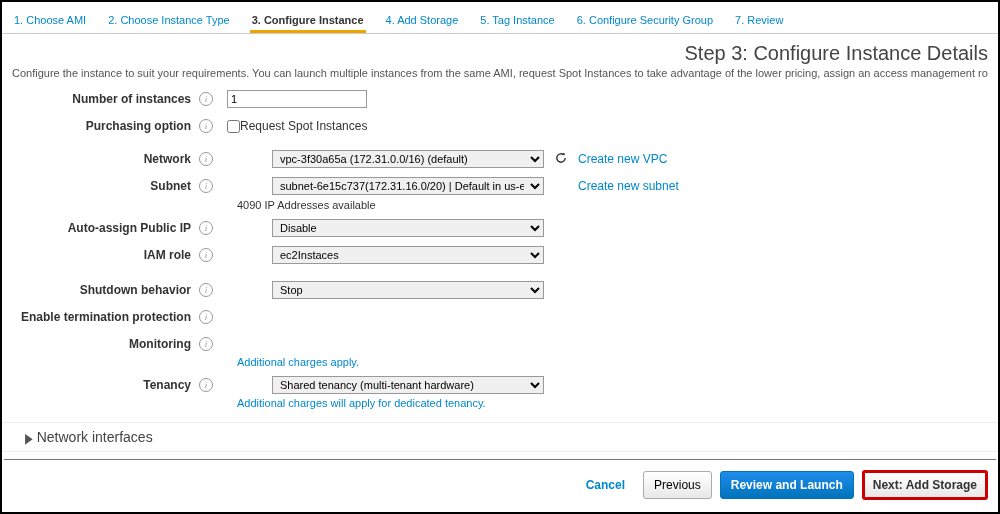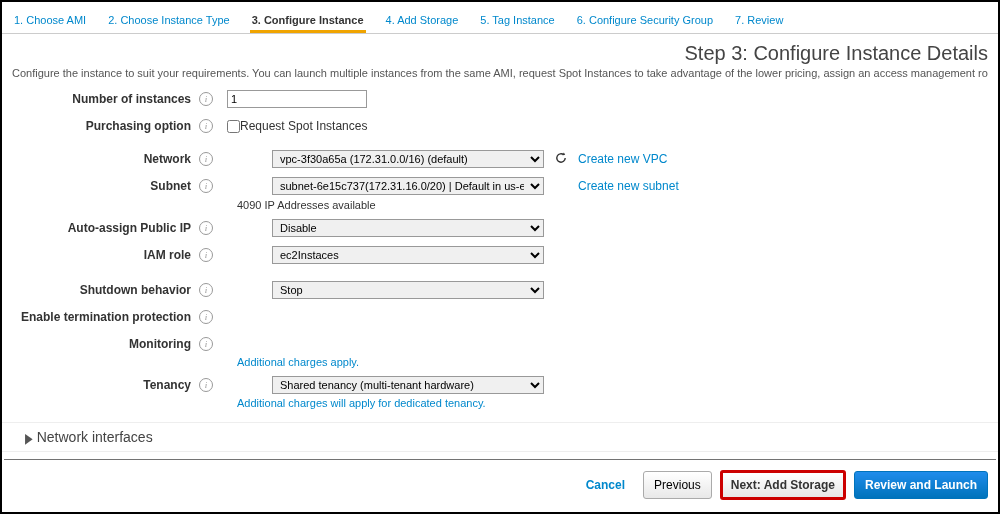--- a/index.html
+++ b/index.html
@@ -148,15 +148,15 @@
 </div>
 
 <div class="expando"><span class="caret">▶</span><span>Network interfaces</span></div>
 <div class="expando"><span class="caret">▶</span><span>Advanced Details</span></div>
 
 </div>
 
 <div class="footer">
   <button class="btn link-style">Cancel</button>
   <button class="btn">Previous</button>
+  <button class="btn primary">Review and Launch</button>
   <button class="btn next">Next: Add Storage</button>
-  <button class="btn primary">Review and Launch</button>
 </div>
 
 </body></html>

